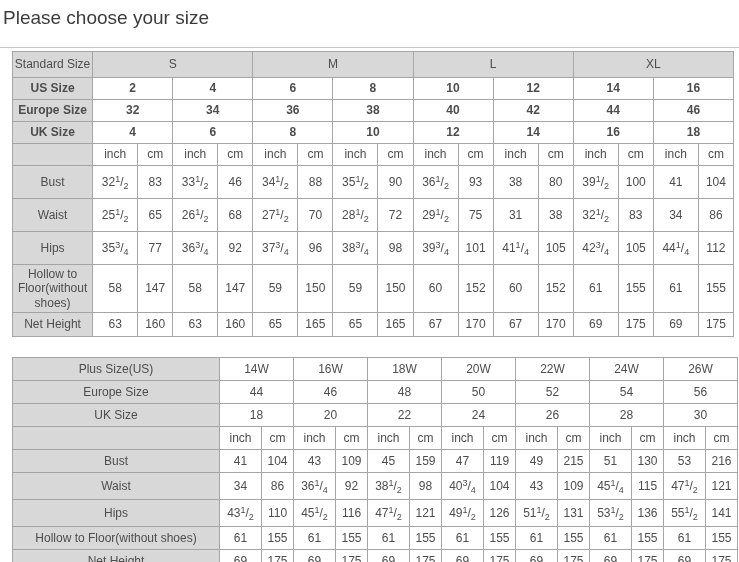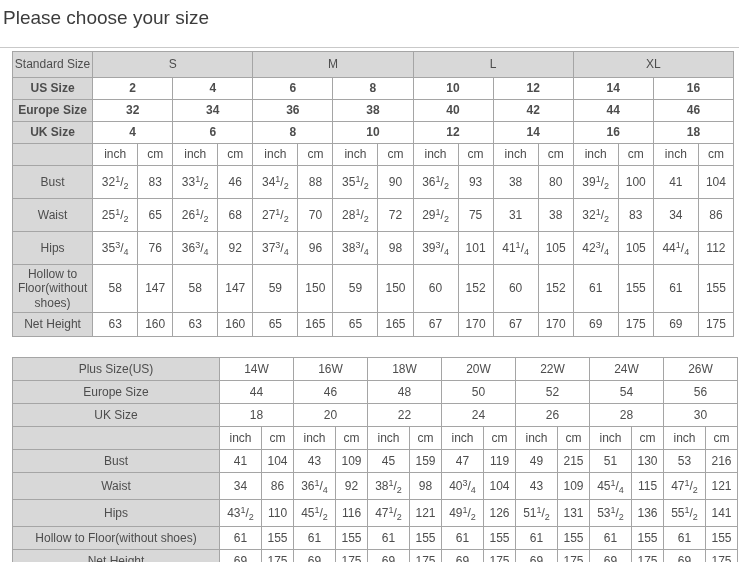--- a/index.html
+++ b/index.html
@@ -162,21 +162,21 @@
           <td>31</td>
           <td>38</td>
           <td>32<sup>1</sup>/<sub>2</sub></td>
           <td>83</td>
           <td>34</td>
           <td>86</td>
         </tr>
         <tr class="row-tall">
           <td class="gray">Hips</td>
           <td>35<sup>3</sup>/<sub>4</sub></td>
-          <td>76</td>
+          <td>77</td>
           <td>36<sup>3</sup>/<sub>4</sub></td>
           <td>92</td>
           <td>37<sup>3</sup>/<sub>4</sub></td>
           <td>96</td>
           <td>38<sup>3</sup>/<sub>4</sub></td>
           <td>98</td>
           <td>39<sup>3</sup>/<sub>4</sub></td>
           <td>101</td>
           <td>41<sup>1</sup>/<sub>4</sub></td>
           <td>105</td>

